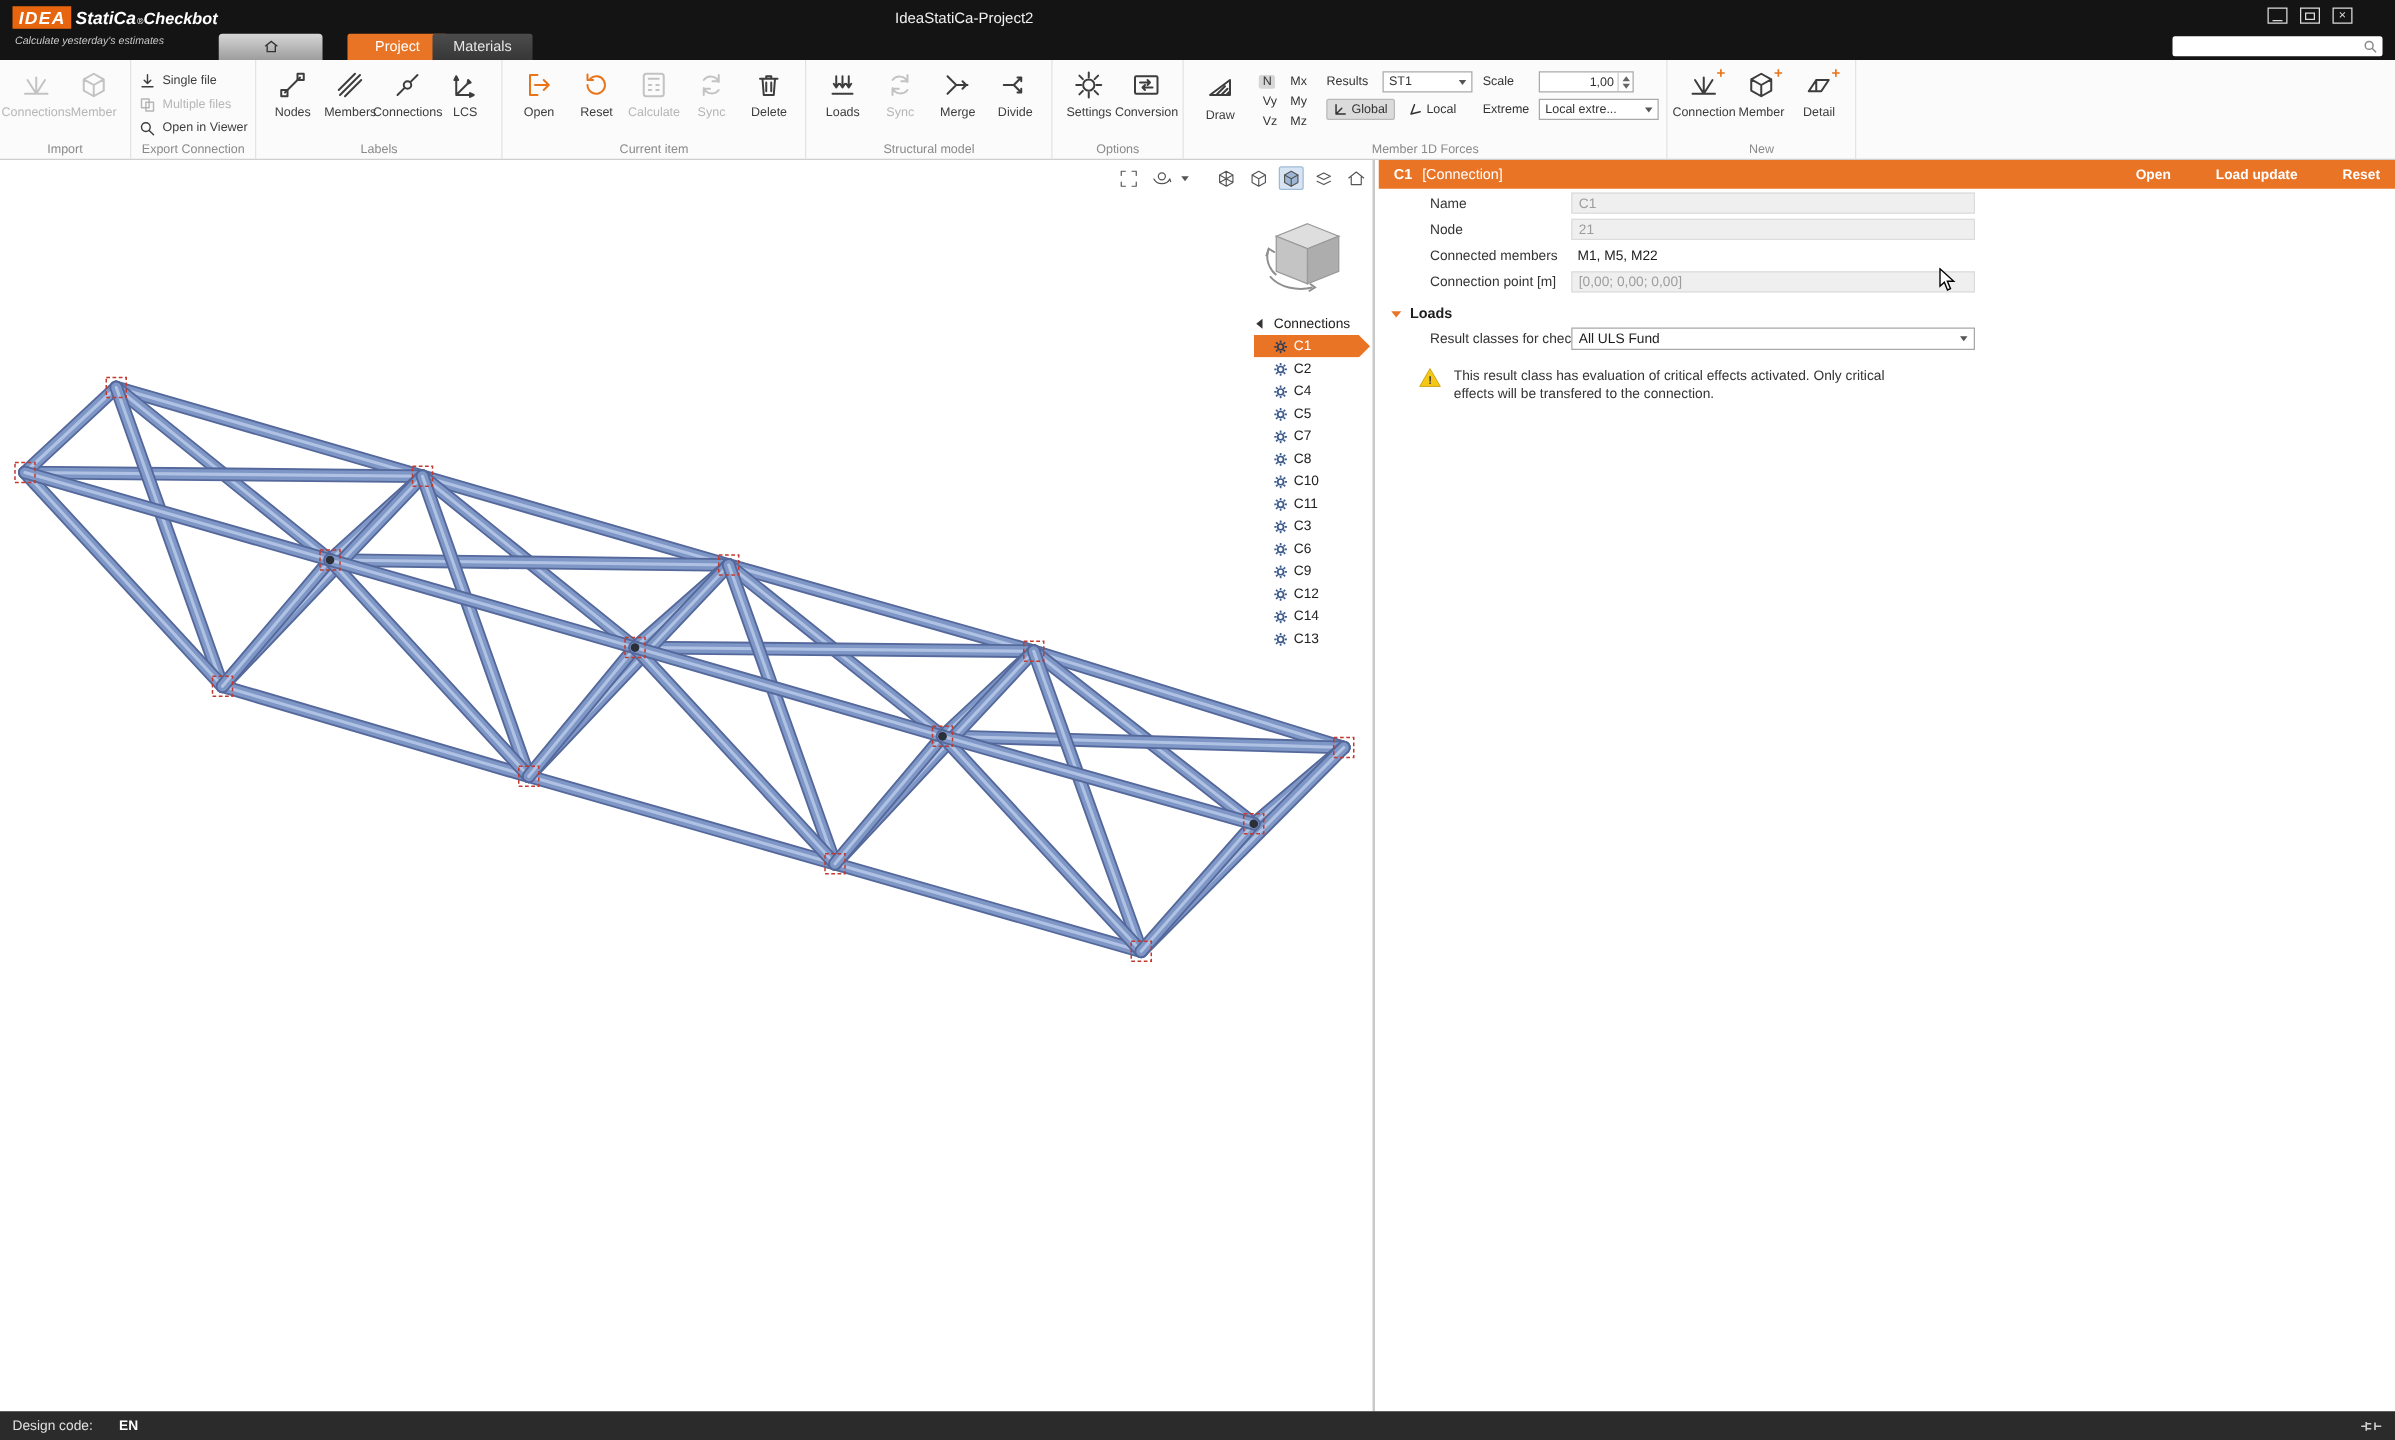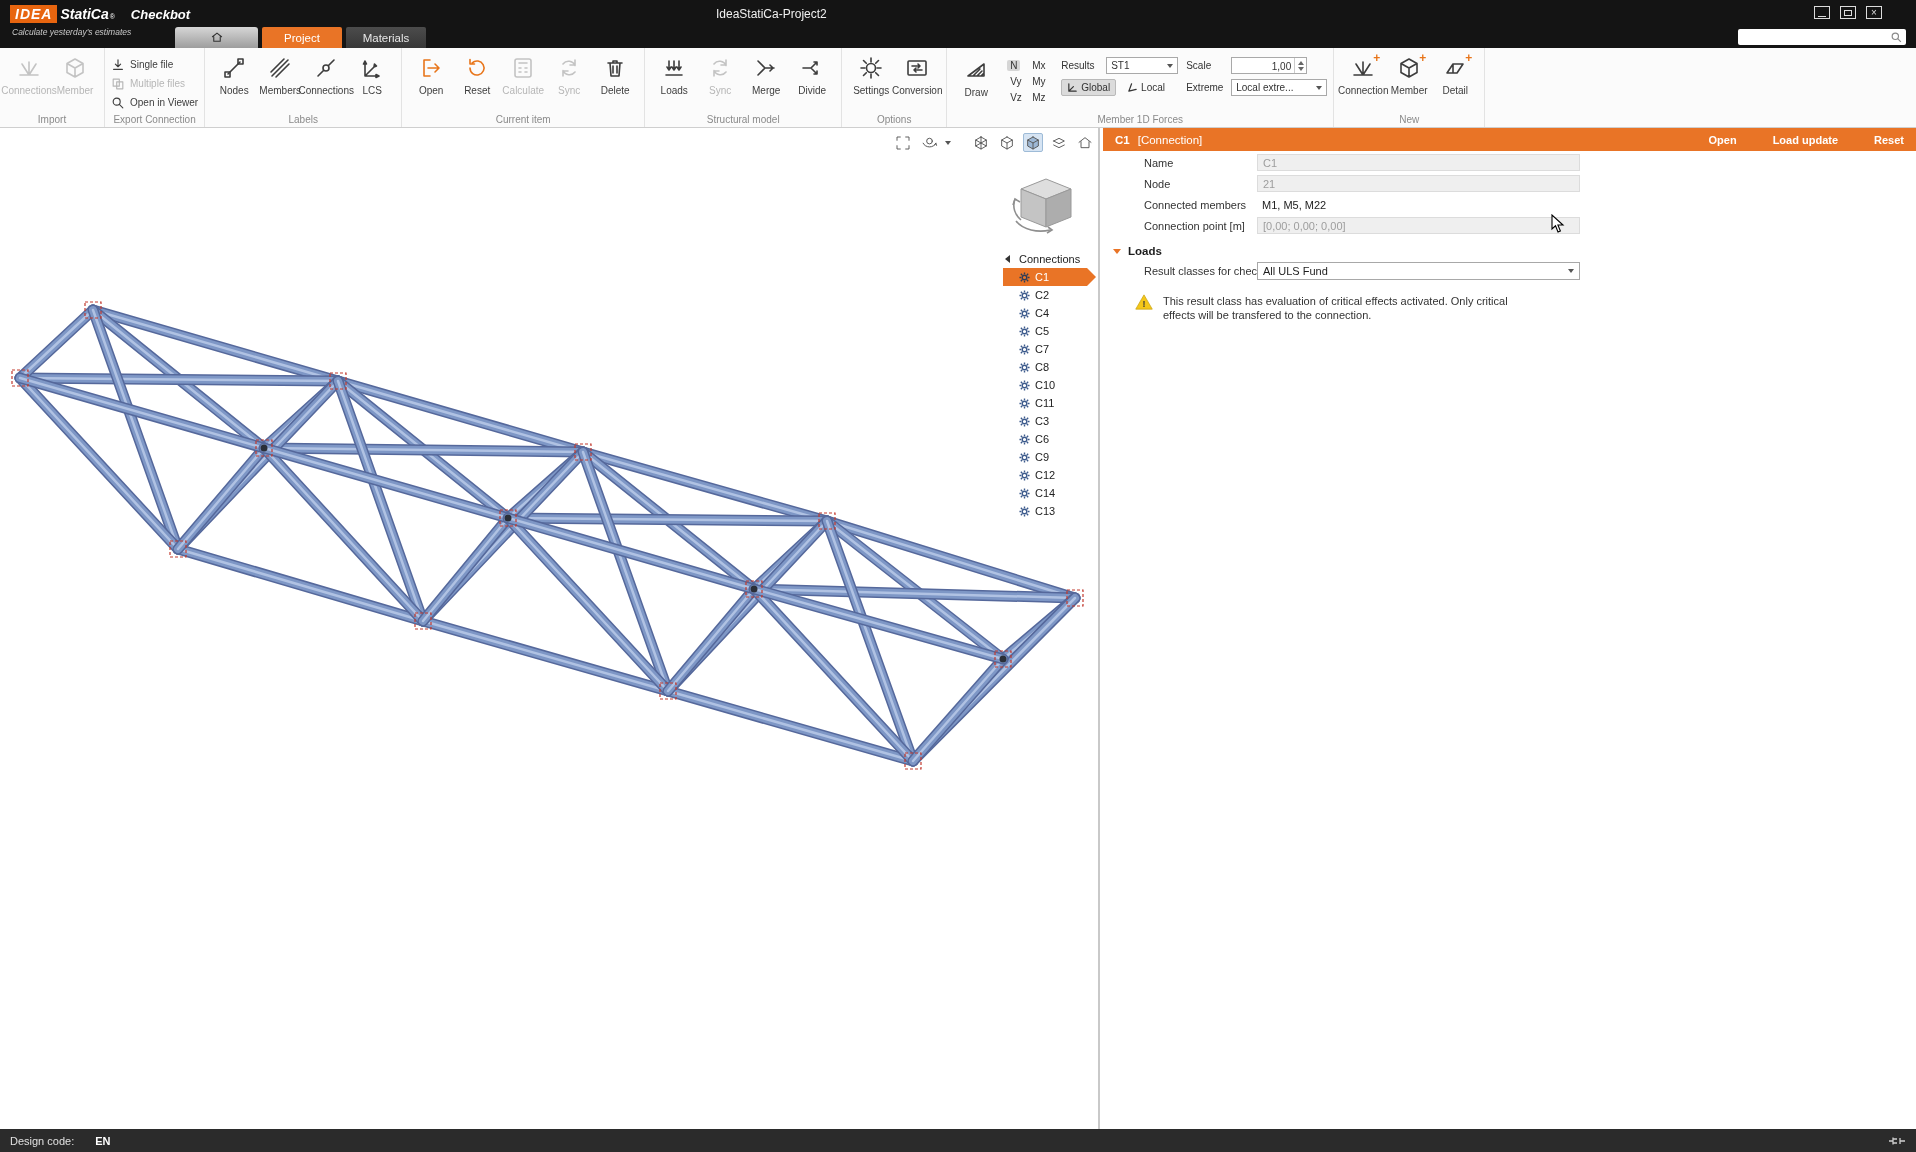--- a/index.html
+++ b/index.html
@@ -4,32 +4,32 @@
 <style>
   *{box-sizing:border-box;margin:0;padding:0}
   html,body{width:1916px;height:1152px;overflow:hidden;font-family:"Liberation Sans",sans-serif;background:#fff}
 
   
   .titlebar{position:absolute;top:0;left:0;width:1916px;height:48px;background:#141414}
   .logo{position:absolute;left:10px;top:5px;display:flex;align-items:baseline;color:#fff;white-space:nowrap}
   .logo .idea{background:#e8650f;color:#fff;font-weight:bold;font-style:italic;font-size:14px;padding:1px 5px;letter-spacing:1px}
   .logo .statica{font-size:14px;font-weight:bold;font-style:italic;margin-left:3px}
   .logo .reg{font-size:7px;vertical-align:super;margin-left:1px}
-  .logo .product{font-size:13px;font-style:italic;font-weight:bold;margin-left:16px}
+  .logo .product{font-size:13px;font-style:italic;font-weight:bold;}
   .tagline{position:absolute;left:12px;top:27px;font-size:8.5px;font-style:italic;color:#c9c9c9}
   .wintitle{position:absolute;left:716px;top:7px;font-size:12px;color:#f0f0f0}
   .wincontrols{position:absolute;right:34px;top:6px;display:flex;gap:10px}
   .winbtn{width:16px;height:13px;border:1px solid #dcdcdc;display:flex;align-items:center;justify-content:center;color:#dcdcdc;font-size:10px;line-height:1}
   .minline{width:8px;height:1px;background:#dcdcdc;margin-top:7px}
   .maxbox{width:8px;height:6px;border:1px solid #dcdcdc}
 
   
   .tab-home{position:absolute;left:175px;top:27px;width:83px;height:21px;background:linear-gradient(#d6d6d6,#9d9d9d);border-radius:3px 3px 0 0;display:flex;align-items:center;justify-content:center}
   .tab{position:absolute;top:27px;height:21px;display:flex;align-items:center;justify-content:center;font-size:11.5px;color:#fff;border-radius:2px 2px 0 0}
-  .tab-project{left:262px;width:80px;background:#e97426}
+  .tab-project{left:278px;width:80px;background:#e97426}
   .tab-materials{left:346px;width:80px;background:linear-gradient(#4c4c4c,#373737);color:#e8e8e8}
   .searchbox{position:absolute;right:10px;top:29px;width:168px;height:16px;background:#fff;border-radius:2px;display:flex;align-items:center;padding:0 4px}
   .searchbox input{flex:1;border:0;outline:0;font-size:10px;height:12px;font-family:"Liberation Sans",sans-serif}
 
   
   .ribbon{position:absolute;top:48px;left:0;width:1916px;height:80px;background:#fbfbfb;border-bottom:1px solid #cfcfcf;display:flex;align-items:stretch}
   .rgroup{position:relative;border-right:1px solid #e3e3e3;padding:3px 6px 15px;display:flex;align-items:flex-start}
   .glabel{position:absolute;left:0;right:0;bottom:2px;text-align:center;font-size:10px;color:#8a8a8a;white-space:nowrap}
   .rbtn{width:46px;display:flex;flex-direction:column;align-items:center;gap:3px;padding-top:3px;font-size:10px;color:#3d3d3d;text-align:center;cursor:default}
   .ric{height:28px;display:flex;align-items:center;justify-content:center;color:#3d3d3d;position:relative}

